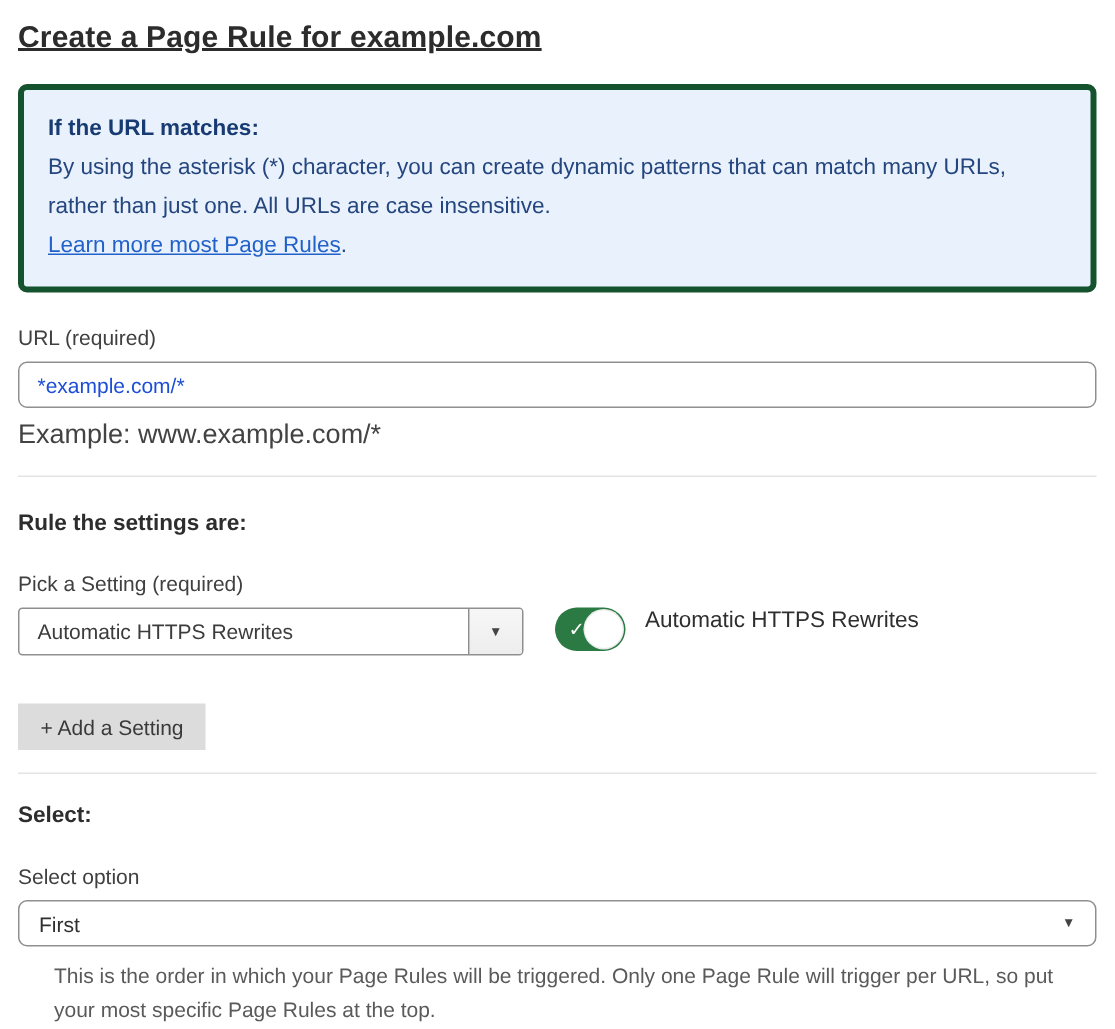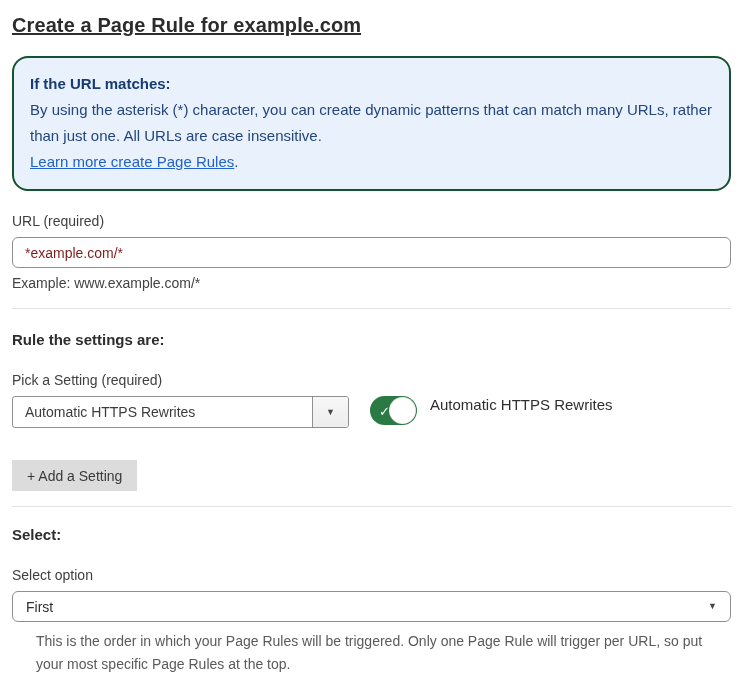--- a/index.html
+++ b/index.html
@@ -20,22 +20,22 @@
     font-size: 20px;
     font-weight: 700;
     color: #2c2c2c;
     letter-spacing: 0.1px;
     margin-bottom: 19px;
     text-decoration: underline;
   }
   
   .info-box {
     background: #e9f2fc;
-    border: 2px solid #14532d;
-    border-radius: 16px;
+    border: 4px solid #14532d;
+    border-radius: 6px;
     padding: 13px 16px 14px 16px;
     font-size: 15px;
     line-height: 26px;
     color: #24457e;
     margin-bottom: 22px;
   }
   .info-box .info-heading {
     font-weight: 700;
     color: #173b72;
   }
@@ -51,27 +51,27 @@
     margin-bottom: 8px;
   }
   
   .text-input {
     width: 719px;
     height: 31px;
     border: 1px solid #8f8f8f;
     border-radius: 6px;
     padding: 0 12px;
     font-size: 14px;
-    color: #7f1d1d;
+    color: #1d4ed8;
     font-family: "Liberation Sans", "DejaVu Sans", sans-serif;
     background: #fff;
     outline: none;
   }
   .field-hint {
-    font-size: 14px;
+    font-size: 18px;
     color: #434343;
     margin-top: 7px;
   }
   .divider {
     border: none;
     border-top: 1px solid #e3e3e3;
     margin: 0;
   }
   .divider-1 { margin-top: 17px; margin-bottom: 22px; }
   .divider-2 { margin-top: 15px; margin-bottom: 19px; }
@@ -201,21 +201,21 @@
 </head>
 <body>
 
 <div class="page">
 
   <h1 class="page-title">Create a Page Rule for example.com</h1>
 
   <div class="info-box">
     <div class="info-heading">If the URL matches:</div>
     <div class="info-body">By using the asterisk (*) character, you can create dynamic patterns that can match many URLs, rather than just one. All URLs are case insensitive.</div>
-    <div><a class="info-link">Learn more create Page Rules</a><span>.</span></div>
+    <div><a class="info-link">Learn more most Page Rules</a><span>.</span></div>
   </div>
 
   <div class="field-label">URL (required)</div>
   <input class="text-input" type="text" value="*example.com/*" style="">
   <div class="field-hint">Example: www.example.com/*</div>
 
   <hr class="divider divider-1">
 
   <div class="section-heading">Rule the settings are:</div>
 

